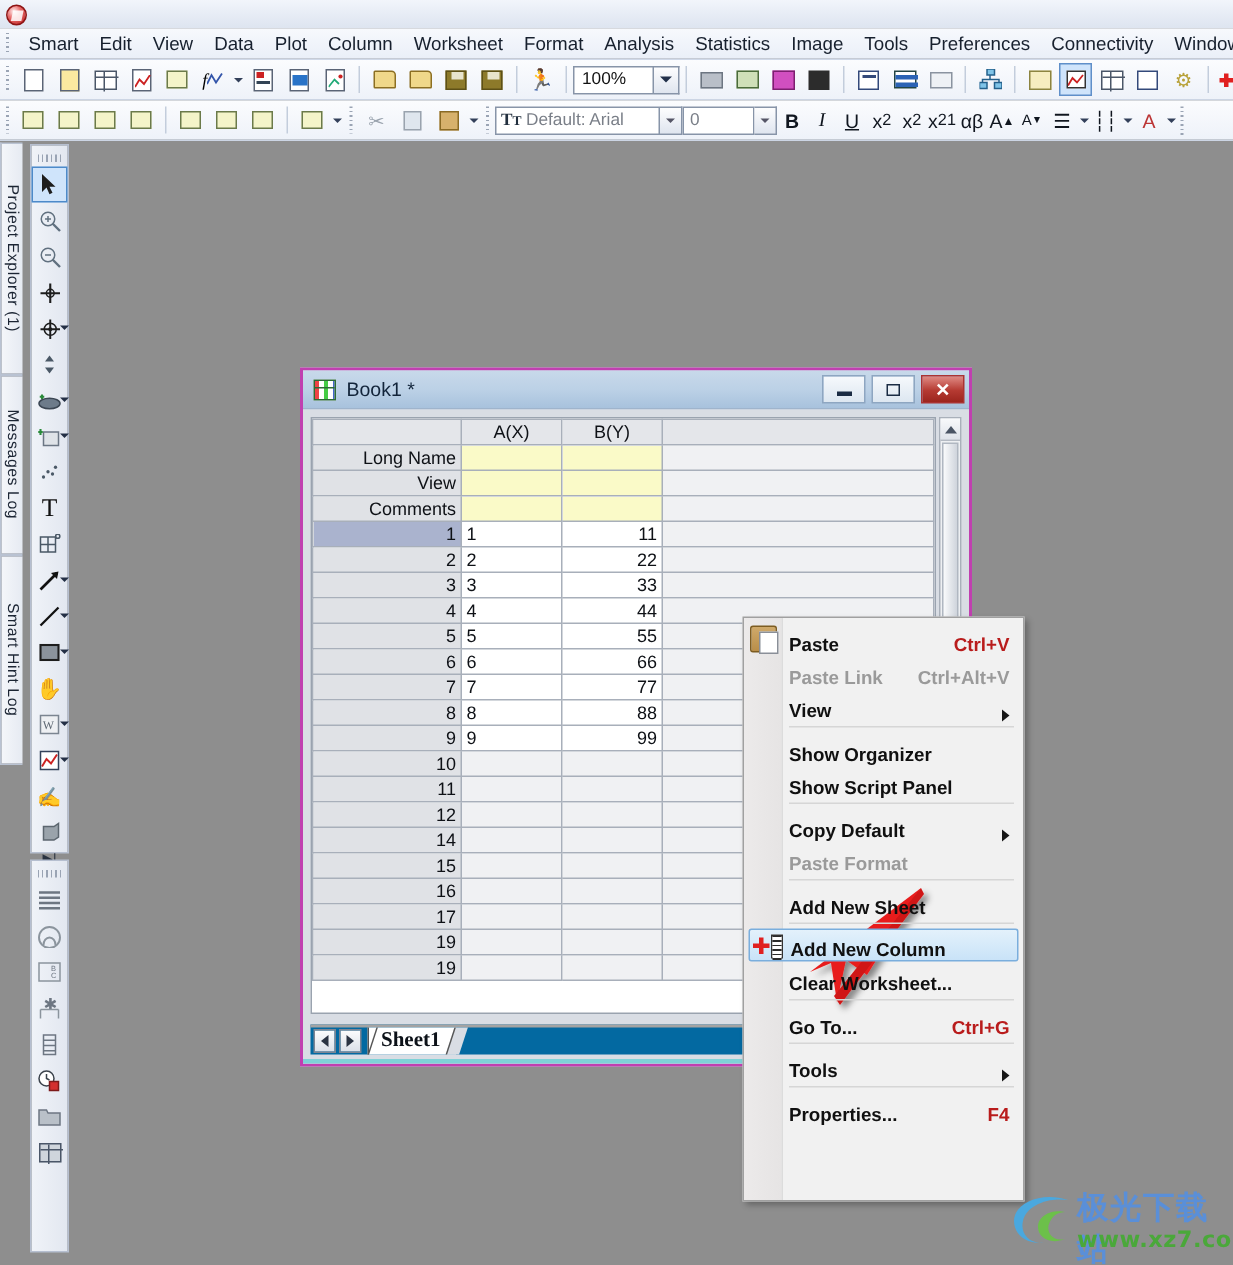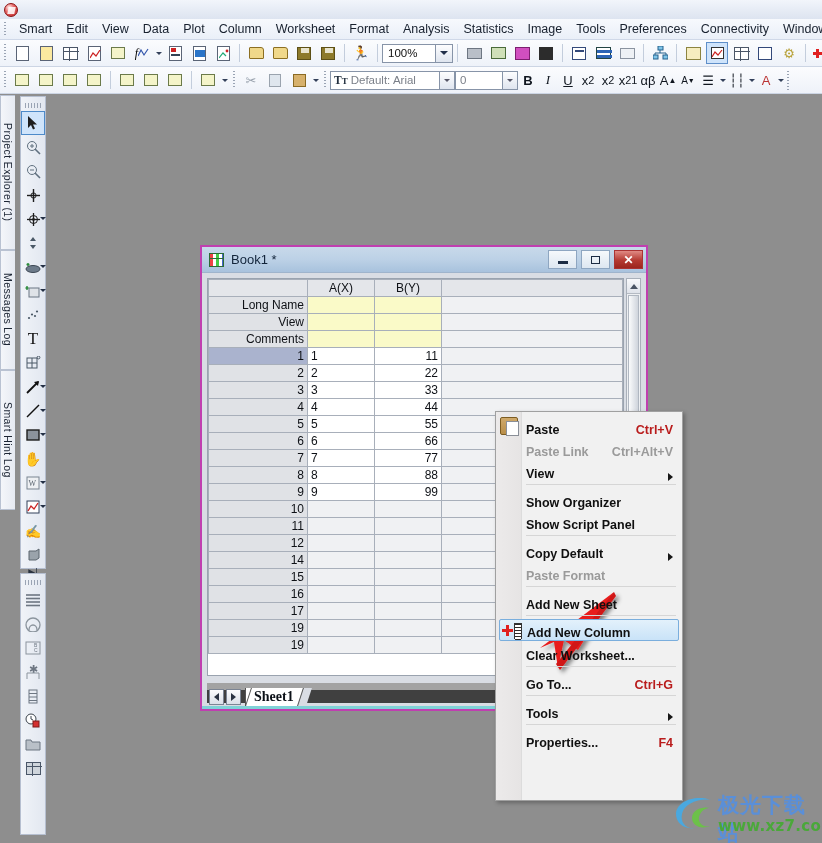--- a/index.html
+++ b/index.html
@@ -198,21 +198,21 @@
   #vscroll .up{ height:15px; background:linear-gradient(to bottom,#f8f9fb,#dfe3ea);
     border-bottom:1px solid #b4bac3; display:flex;align-items:center;justify-content:center;}
   #vscroll .up:after{ content:""; border-left:4px solid transparent;border-right:4px solid transparent;
     border-bottom:5px solid #4a5464;}
   #vscroll .thumb{ height:118px; background:linear-gradient(to right,#fafbfc,#cfd4dc);
     border:1px solid #b0b7c1; margin:1px; }
 
   
   #tabbar{
     position:absolute; left:5px; bottom:6px; width:417px; height:20px;
-    background:#404040; border-top:7px solid #a3a3a3; display:flex; align-items:center;
+    background:#0369a1; border-top:2px solid #a3a3a3; display:flex; align-items:center;
   }
   .navb{ width:15px;height:16px;border:1px solid #7c8594;
     background:linear-gradient(to bottom,#fbfcfd,#dbe0e8);
     display:flex;align-items:center;justify-content:center;margin-left:2px;flex:none;}
   .navb.l:after{content:"";border-top:4px solid transparent;border-bottom:4px solid transparent;border-right:5px solid #2a3342;}
   .navb.r:after{content:"";border-top:4px solid transparent;border-bottom:4px solid transparent;border-left:5px solid #2a3342;}
   #sheettab{
     margin-left:4px; height:18px; padding:0 10px 0 8px;
     background:#ffffff; font-family:"Liberation Serif",serif; font-weight:bold; font-size:14px;
     color:#0c1118; display:flex;align-items:center;

